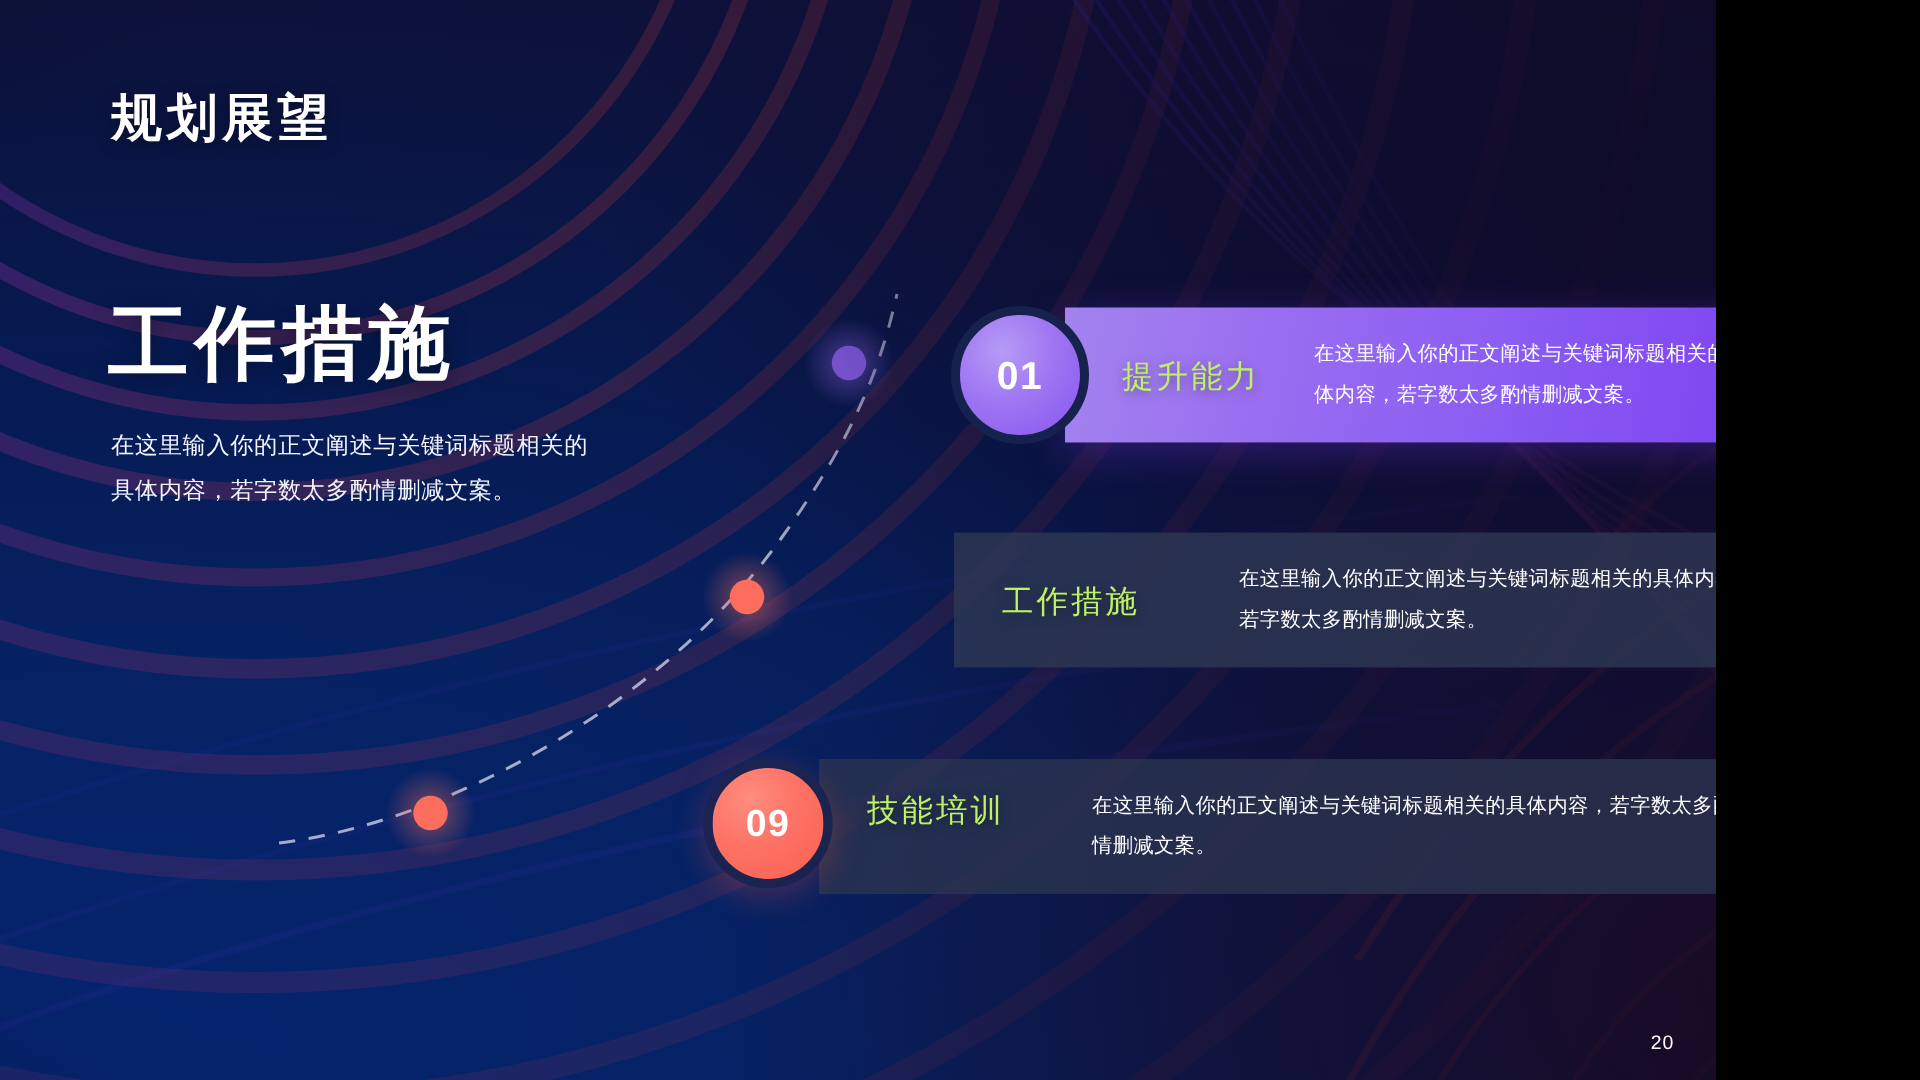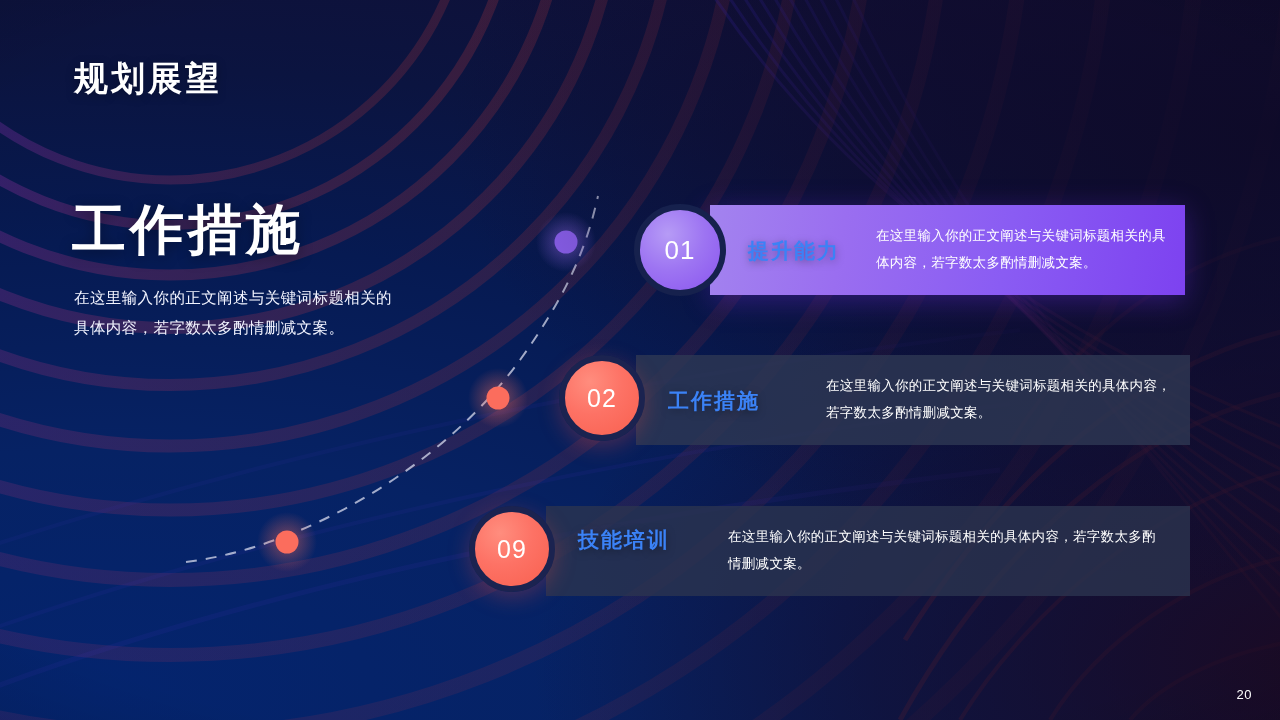--- a/index.html
+++ b/index.html
@@ -5,21 +5,21 @@
   html, body {
     margin: 0;
     padding: 0;
     background: #000;
   }
   body {
     font-family: "Liberation Sans", "DejaVu Sans", sans-serif;
   }
   .slide {
     position: relative;
-    width: 1280px;
+    width: 1144px;
     height: 720px;
     overflow: hidden;
     background: #041c5e;
   }
 
   
   .bg-base {
     position: absolute;
     inset: 0;
     background:
@@ -102,21 +102,21 @@
   }
 
   .row-circle {
     position: absolute;
     border-radius: 50%;
     display: flex;
     align-items: center;
     justify-content: center;
     box-sizing: border-box;
     z-index: 4;
-    font-weight: normal;
+    font-weight: bold;
     color: #ffffff;
     text-align: center;
   }
   .circle-01 {
     width: 92px; height: 92px;
     border: 6px solid #16214d;
     background: radial-gradient(circle at 35% 30%, #b69bf6 0%, #9d74f2 48%, #8a55ef 100%);
     font-size: 26px;
     letter-spacing: 1px;
   }
@@ -127,22 +127,22 @@
     font-size: 25px;
     letter-spacing: 1px;
   }
   .circle-02 { box-shadow: 0 6px 22px rgba(240,80,70,0.28); }
   .circle-03 { box-shadow: 0 6px 22px rgba(240,80,70,0.28); }
 
   .row-title {
     position: absolute;
     z-index: 5;
     font-size: 21px;
-    font-weight: bold;
-    color: #3b82f6;
+    font-weight: normal;
+    color: #bef264;
     letter-spacing: 2px;
     text-shadow: 0 2px 8px rgba(0,0,0,0.35);
   }
   .row-body {
     position: absolute;
     z-index: 5;
     font-size: 13.5px;
     color: #ffffff;
     line-height: 2.0;
     letter-spacing: 0.3px;
@@ -253,21 +253,20 @@
 
   <div class="row" style="left:0; top:205px; width:1280px;">
     <div class="row-bar bar-purple" style="left:710px; width:475px;"></div>
     <div class="row-circle circle-01" style="left:634px; top:-1px;">01</div>
     <div class="row-title" style="left:748px; top:32px;">提升能力</div>
     <div class="row-body" style="left:876px; top:17px; width:300px;">在这里输入你的正文阐述与关键词标题相关的具体内容，若字数太多酌情删减文案。</div>
   </div>
 
   <div class="row" style="left:0; top:355px; width:1280px;">
     <div class="row-bar bar-dark" style="left:636px; width:554px;"></div>
-    <div class="row-circle circle-02" style="left:559px; top:0px;">02</div>
     <div class="row-title" style="left:668px; top:32px;">工作措施</div>
     <div class="row-body" style="left:826px; top:17px; width:348px;">在这里输入你的正文阐述与关键词标题相关的具体内容，若字数太多酌情删减文案。</div>
   </div>
 
   <div class="row" style="left:0; top:506px; width:1280px;">
     <div class="row-bar bar-dark-2" style="left:546px; width:644px;"></div>
     <div class="row-circle circle-03" style="left:469px; top:0px;">09</div>
     <div class="row-title" style="left:578px; top:20px;">技能培训</div>
     <div class="row-body" style="left:728px; top:17px; width:440px;">在这里输入你的正文阐述与关键词标题相关的具体内容，若字数太多酌情删减文案。</div>
   </div>

